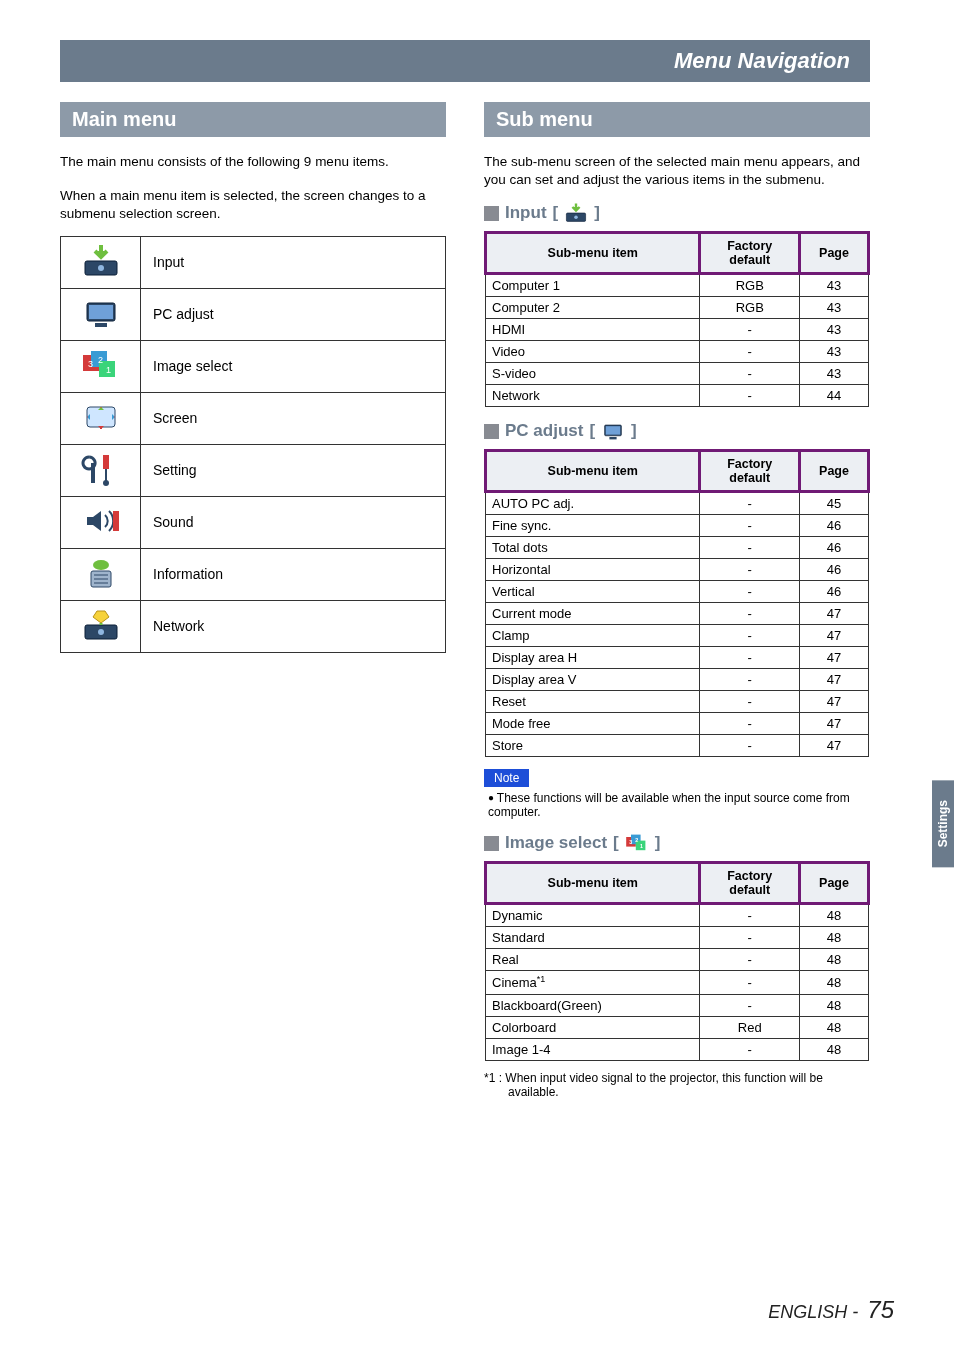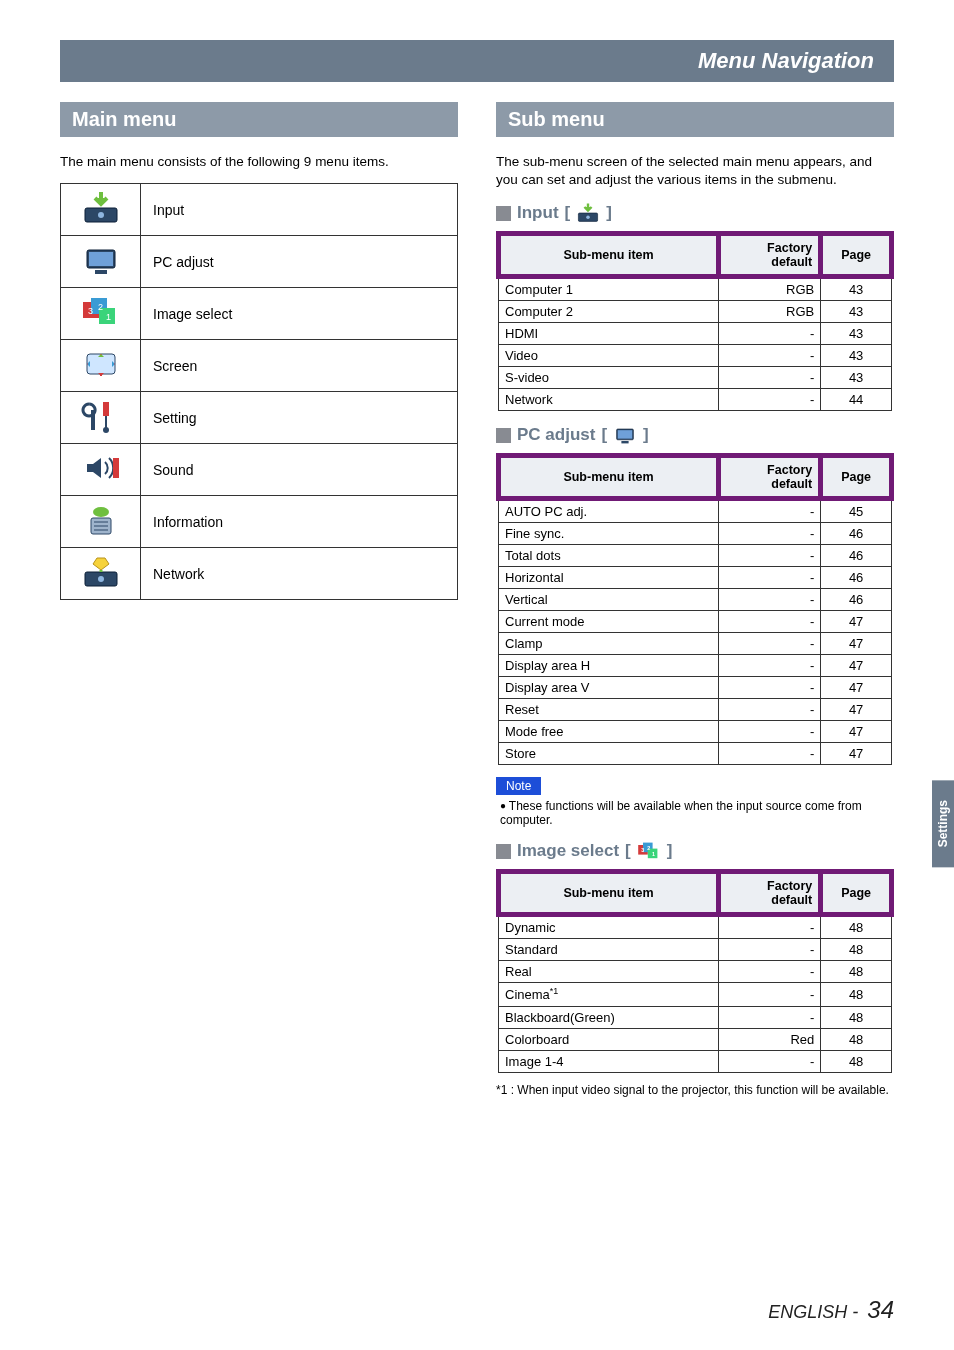--- a/index.html
+++ b/index.html
@@ -6,21 +6,21 @@
   body {
     font-family: Arial, Helvetica, sans-serif;
     background: #fff;
     color: #000;
     width: 954px;
     margin: 0 auto;
     position: relative;
     min-height: 1350px;
   }
   .page {
-    padding: 40px 60px 60px 60px;
+    padding: 40px 84px 60px 60px;
   }
   .titlebar {
     background: #6b7b8c;
     color: #fff;
     font-size: 22px;
     font-weight: bold;
     font-style: italic;
     text-align: right;
     padding: 8px 20px;
     margin-bottom: 20px;
@@ -89,33 +89,33 @@
 
   .sub-table {
     width: 100%;
     border-collapse: collapse;
     border: 1.5px solid #333;
     font-size: 13px;
   }
   .sub-table th {
     background: #eceff3;
     font-weight: bold;
-    border: 5px solid #701a75;
+    border: 3px solid #701a75;
     padding: 5px 6px;
     text-align: center;
     font-size: 12.5px;
   }
   .sub-table td {
     border: 1px solid #333;
     padding: 3px 6px;
     text-align: left;
   }
   .sub-table td.center { text-align: center; }
   .sub-table th:nth-child(1), .sub-table td:nth-child(1) { width: 56%; }
-  .sub-table th:nth-child(2), .sub-table td:nth-child(2) { width: 26%; text-align:right;margin-left:14px; }
+  .sub-table th:nth-child(2), .sub-table td:nth-child(2) { width: 26%; text-align:center;margin-left:14px; }
   .sub-table th:nth-child(3), .sub-table td:nth-child(3) { width: 18%; text-align:center; }
 
   .note-label {
     display: inline-block;
     background: #1d4ed8;
     color: #fff;
     font-size: 12px;
     padding: 2px 10px;
     margin-top: 12px;
     margin-bottom: 4px;
@@ -242,20 +242,21 @@
 
   <div class="titlebar">
     <span>Menu Navigation</span>
   </div>
 
   <div class="columns">
 
     <div class="col">
       <div class="section-heading">Main menu</div>
       <p class="body-text">The main menu consists of the following 9 menu items.</p>
+      <p class="body-text">When a main menu item is selected, the screen changes to a submenu selection screen.</p>
 
       <table class="main-menu-table">
         <tbody>
           <tr>
             <td class="icon-cell"><span class="icon-box"><svg viewBox="0 0 40 32" width="40" height="36">
                     <use href="#input-icon-g"></use>
                   </svg></span></td>
             <td>Input</td>
           </tr>
           <tr>
@@ -508,14 +509,14 @@
     </div>
   </div>
 </div>
 
 <div class="side-tab">
   <span>Settings</span>
 </div>
 
 <div class="footer">
   <span>ENGLISH -</span>
-  <span class="pg">34</span>
+  <span class="pg">75</span>
 </div>
 
 </body></html>

